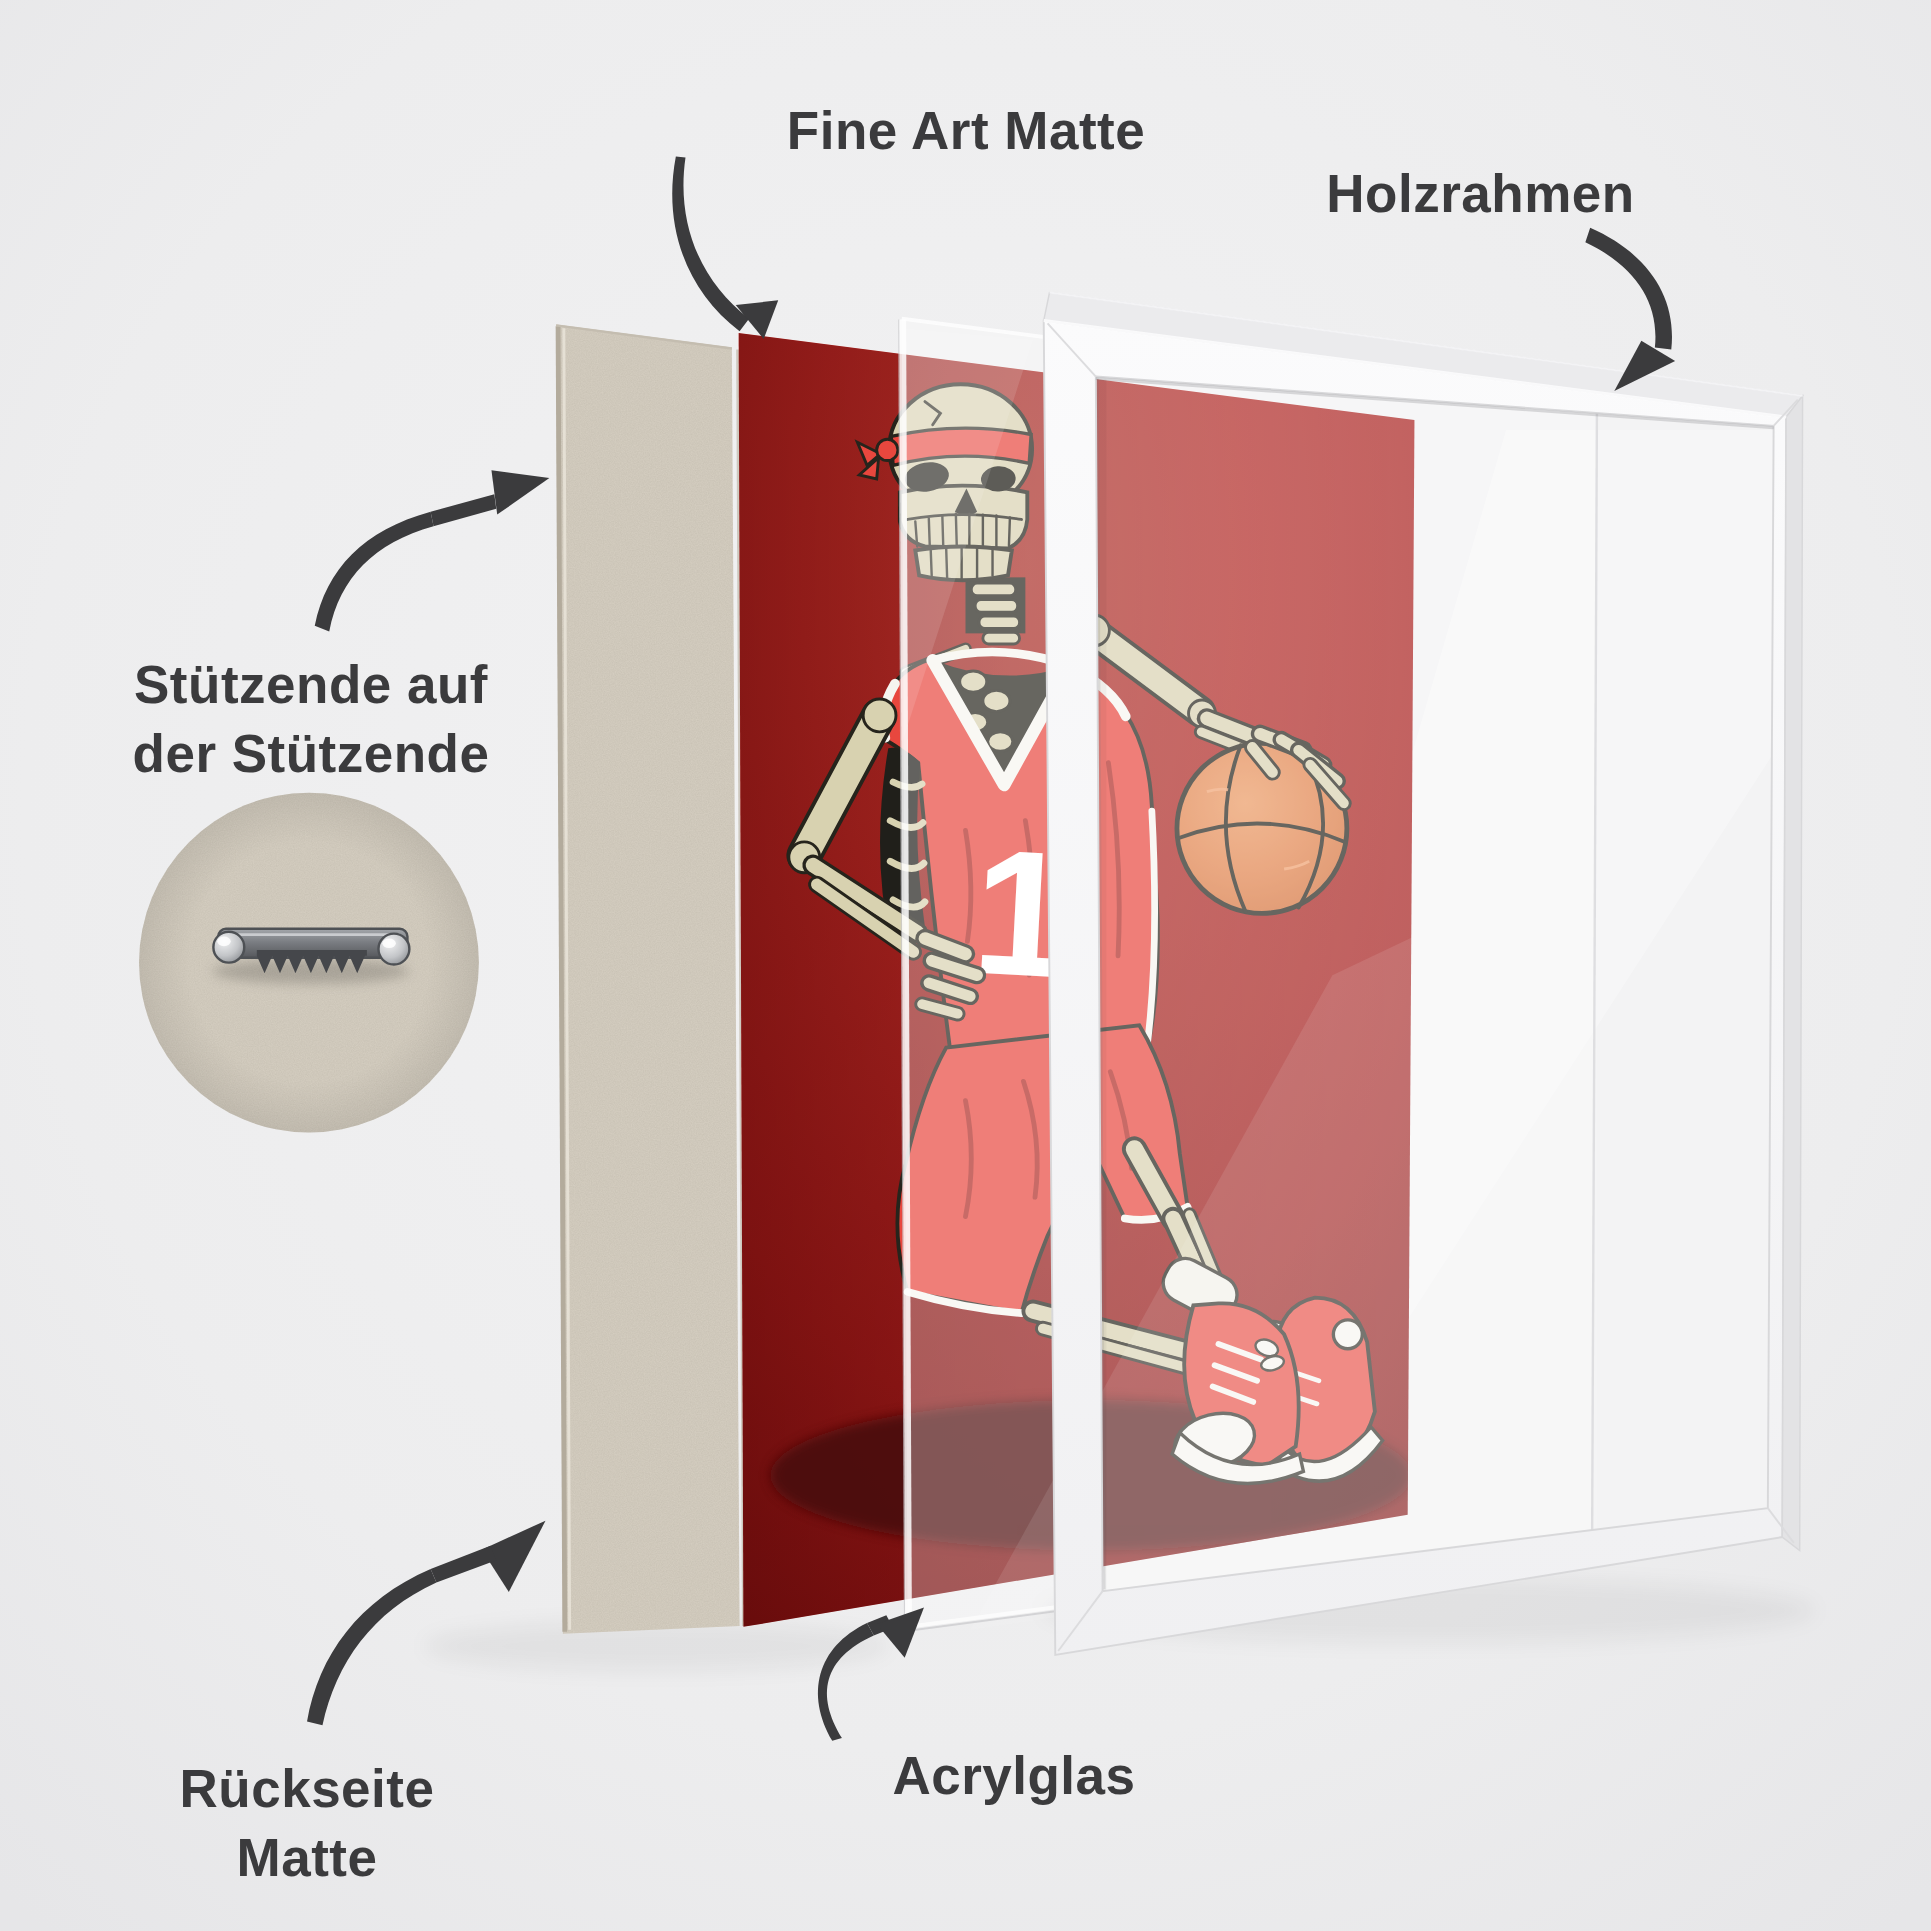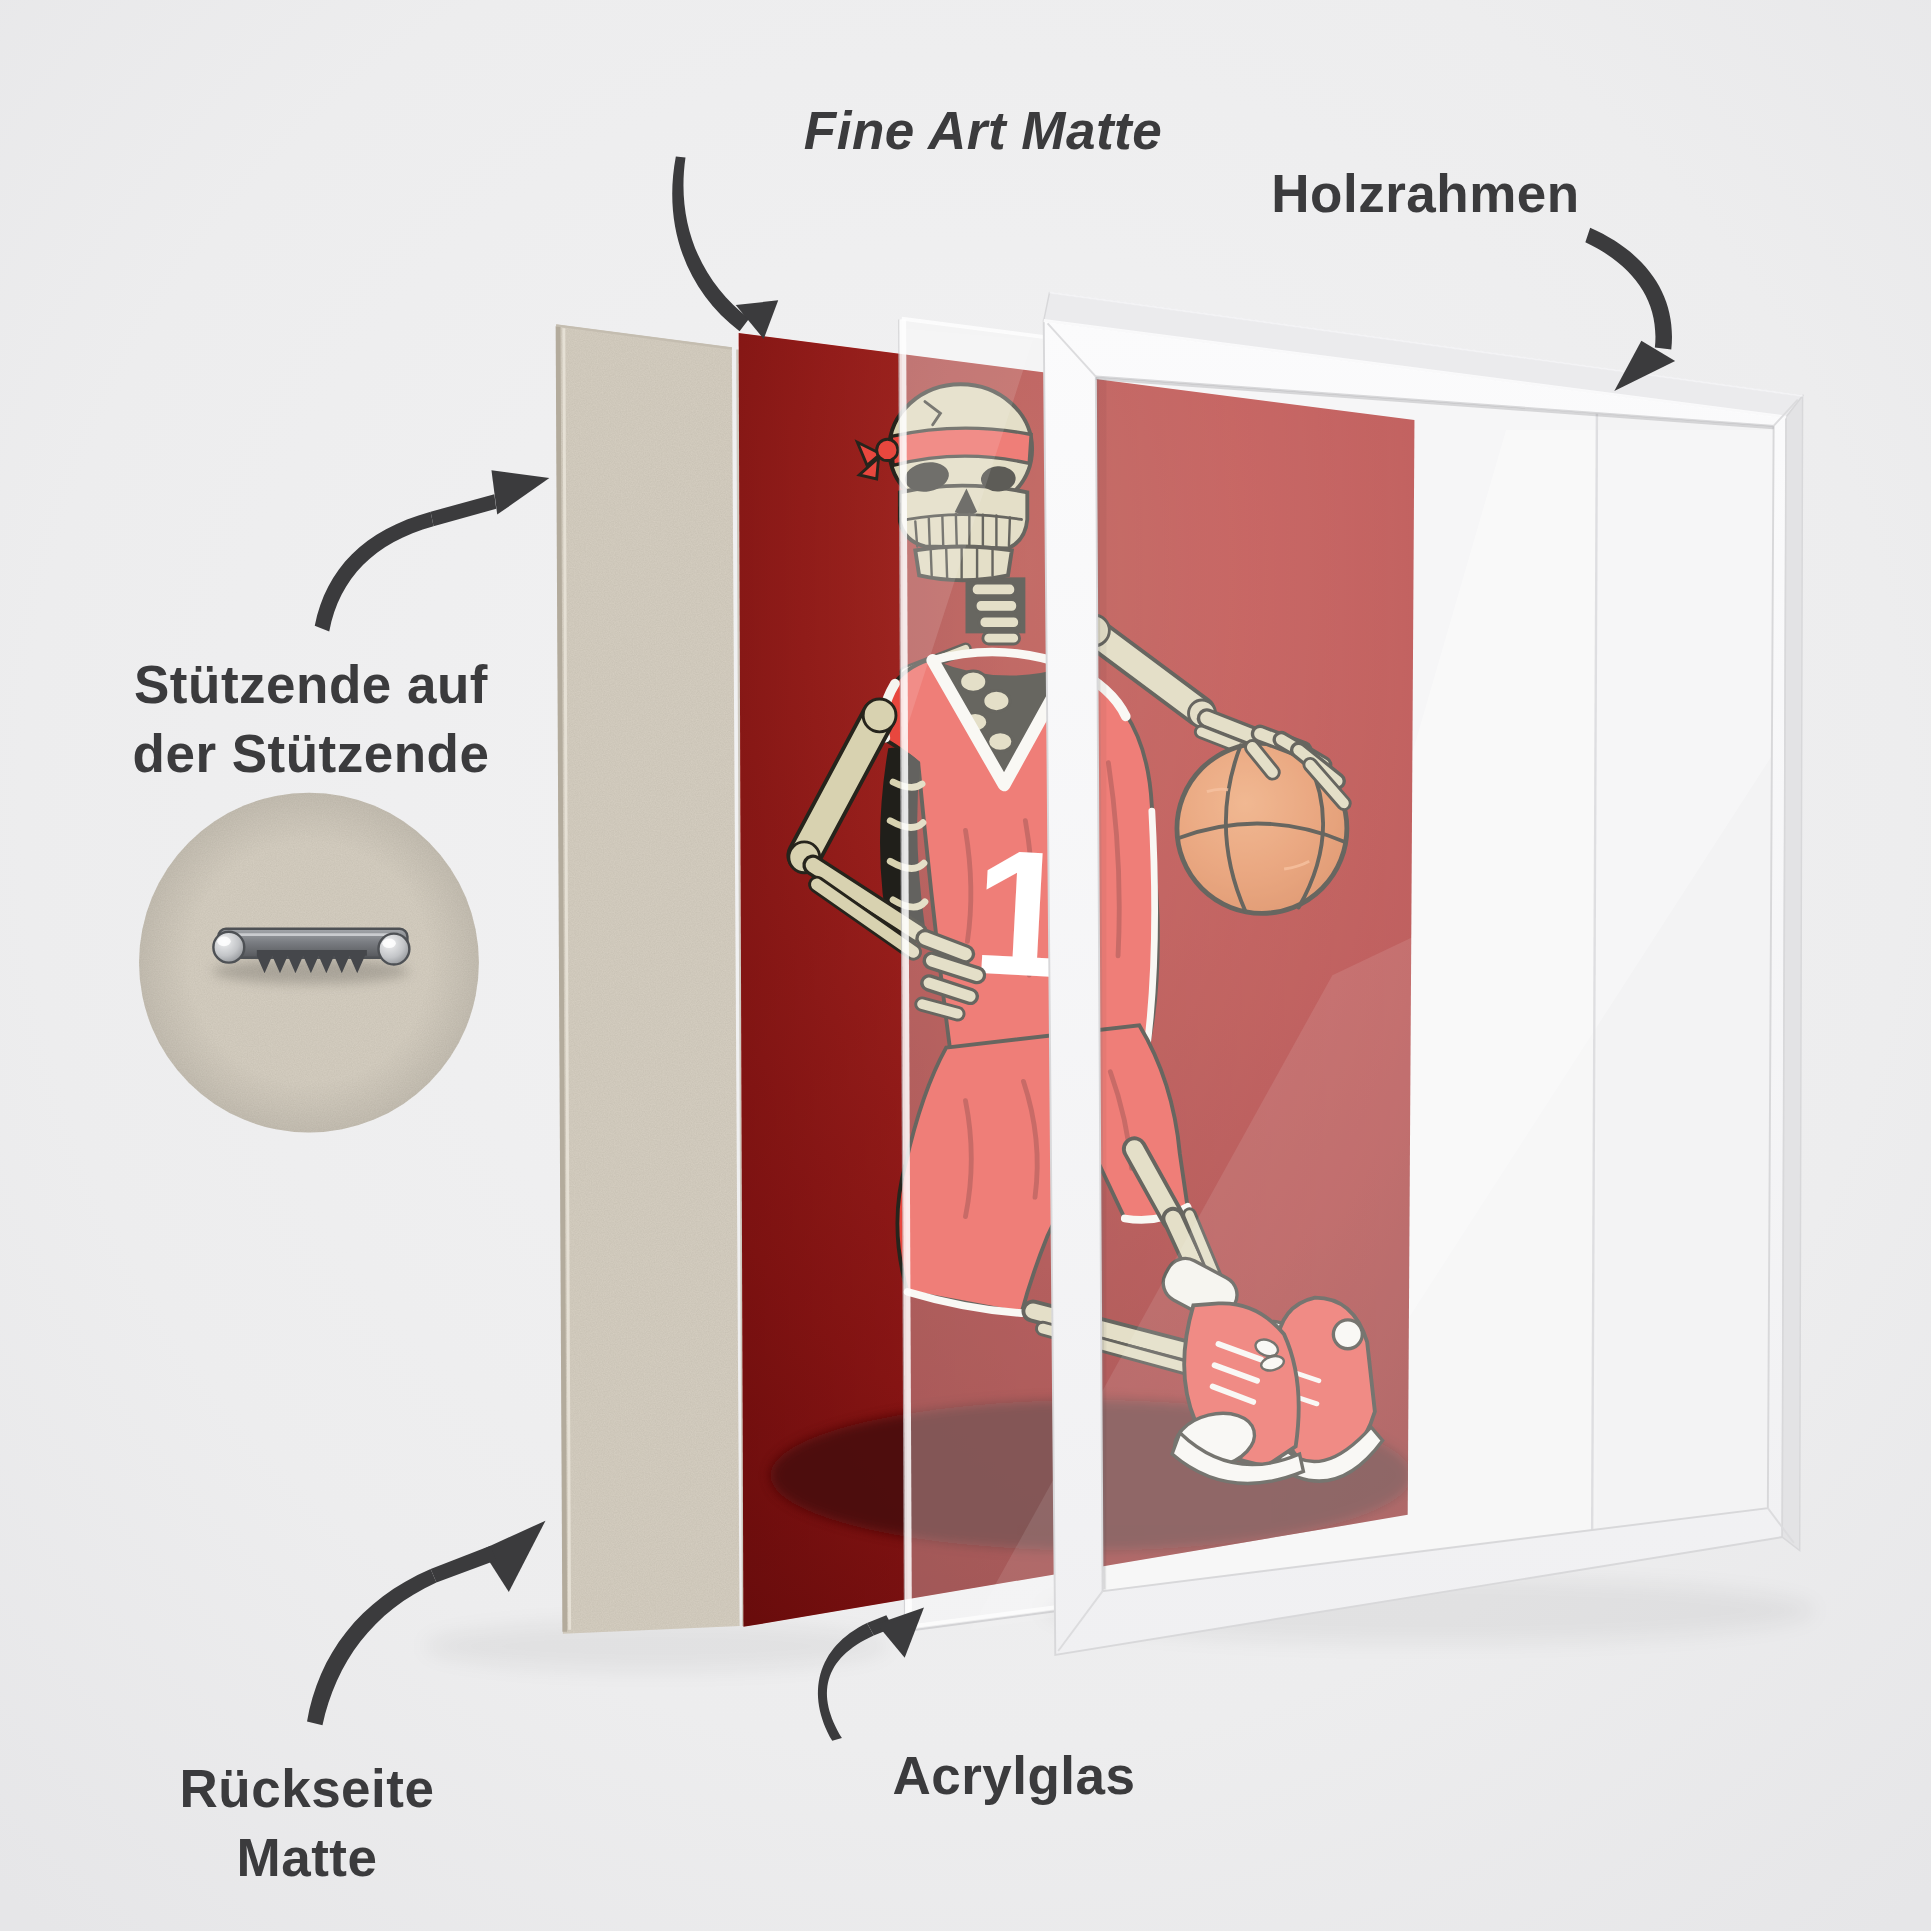--- a/index.html
+++ b/index.html
@@ -344,25 +344,25 @@
       <path d="M446,1625 L508,1601 L514,1616 L452,1639 Z"></path>
     </g>
     <g>
       <path d="M872,1800 C845,1756 852,1718 905,1694 L898,1681 C846,1706 834,1755 862,1803 Z"></path>
       <path d="M905,1694 L925,1686 L918,1673 L898,1681 Z"></path>
       <path d="M957,1665 L908,1682 L937,1717 Z"></path>
     </g>
   </g>
 </svg>
 
-  <div class="callout" style="left:616px;top:97px;width:734px;font-style:italic;">
+  <div class="callout" style="left:599px;top:97px;width:734px;">
     <span>Fine Art Matte</span><br>
   </div>
 
-  <div class="callout" style="left:1184px;top:160px;width:483px;">
+  <div class="callout" style="left:1239px;top:160px;width:483px;">
     <span>Holzrahmen</span>
   </div>
 
   <div class="callout" style="left:58px;top:651px;width:506px;">
     <span>Stützende auf</span><br>
     <span>der Stützende</span>
   </div>
 
   <div class="callout" style="left:56px;top:1755px;width:502px;">
     <span>Rückseite</span><br>

